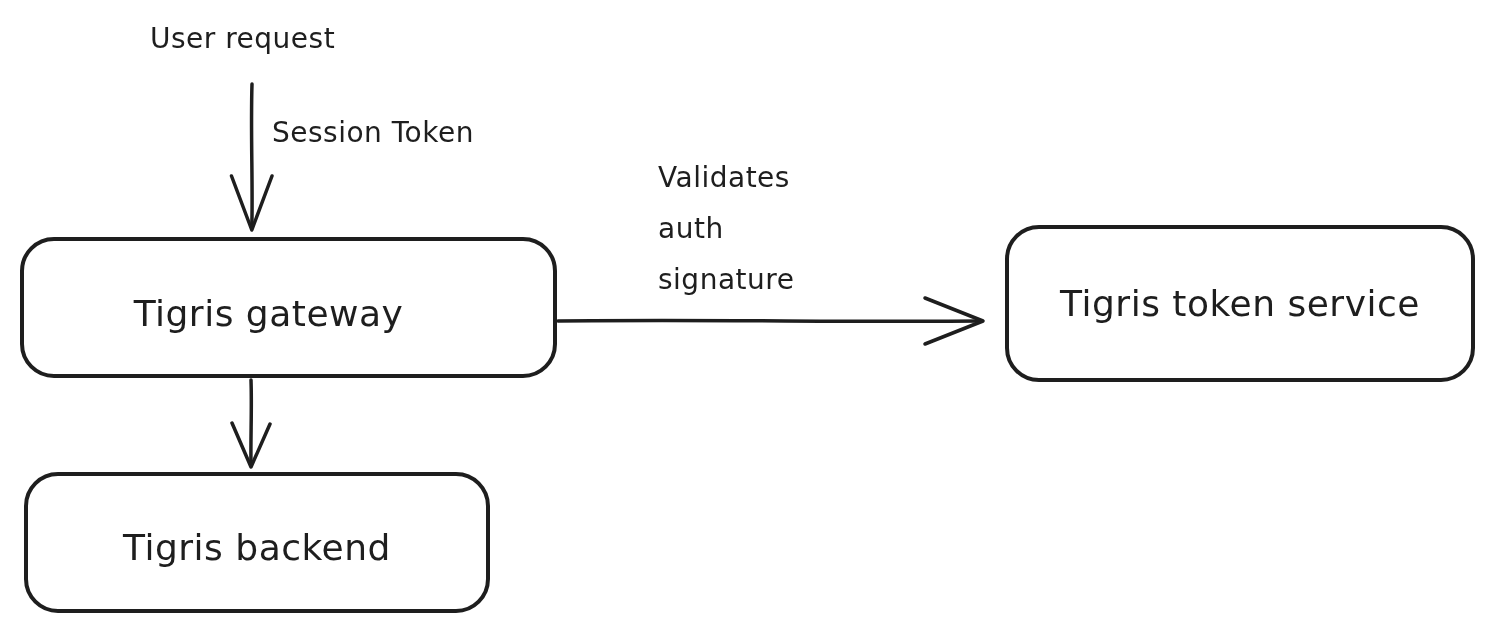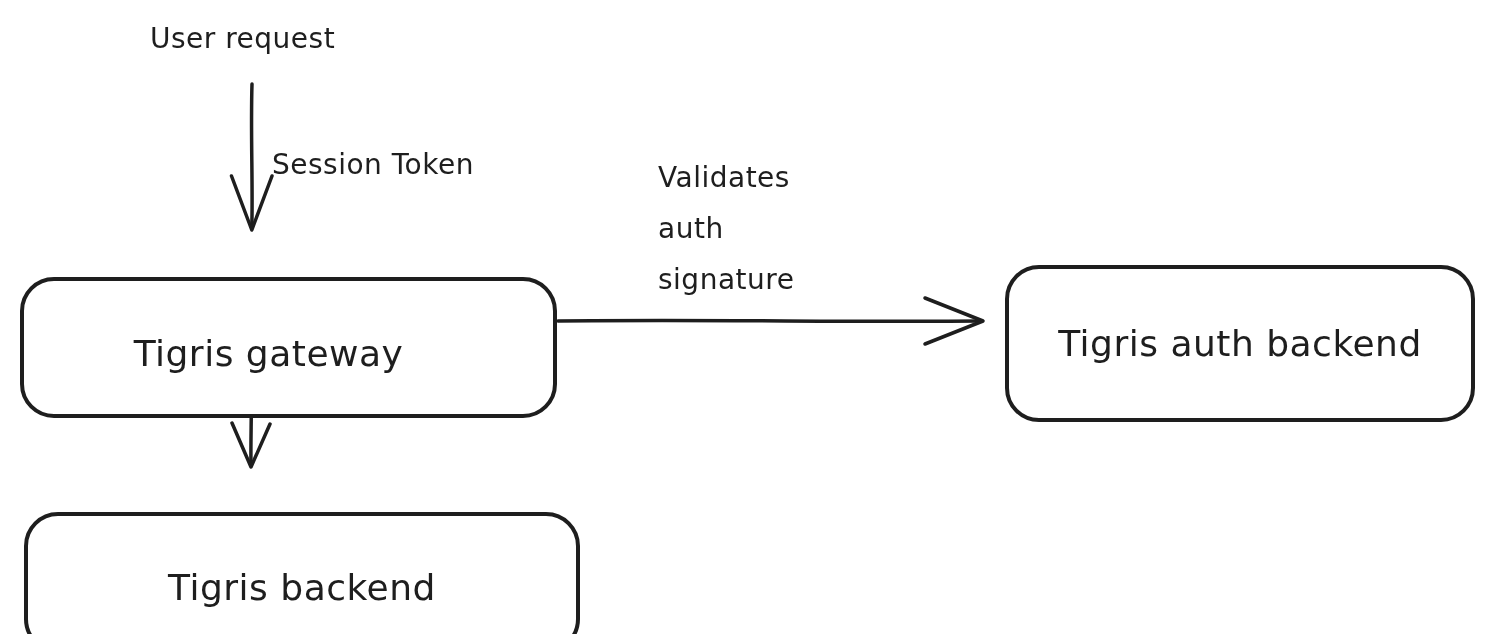--- a/index.html
+++ b/index.html
@@ -36,58 +36,56 @@
     background: #ffffff;
     border: 4px solid #1e1e1e;
     border-radius: 34px;
     display: flex;
     align-items: center;
     justify-content: center;
     box-sizing: border-box;
     font-size: 36px;
     letter-spacing: 0.5px;
     color: #1e1e1e;
-    margin-top: 40px;
   }
   .node-gateway {
     left: 20px;
     top: 237px;
     width: 537px;
     height: 141px;
     padding-top: 12px;
     padding-right: 40px;
   }
   .node-auth {
     left: 1005px;
     top: 225px;
     width: 470px;
     height: 157px;
   }
   .node-backend {
     left: 24px;
     top: 472px;
-    width: 556px;
+    width: 466px;
     height: 141px;
     padding-top: 10px;
   }
   .float-label {
     position: absolute;
     font-size: 28px;
     letter-spacing: 0.5px;
     color: #1e1e1e;
     white-space: pre-line;
   }
   .label-user-request {
     left: 150px;
     top: 22px;
   }
   .label-session-token {
     left: 272px;
     top: 116px;
-    margin-top: 32px;
   }
   .label-validates {
     left: 658px;
     top: 152px;
     line-height: 51px;
   }
 </style>
 </head>
 <body>
 
@@ -117,20 +115,20 @@
 
   <div class="float-label label-validates">Validates
 auth
 signature</div>
 
   <div class="node node-gateway">
     <span>Tigris gateway</span>
   </div>
 
   <div class="node node-auth">
-    <span>Tigris auth backend</span>
+    <span>Tigris token service</span>
   </div>
 
   <div class="node node-backend">
     <span>Tigris backend</span>
   </div>
 
 </div>
 
 </body></html>

